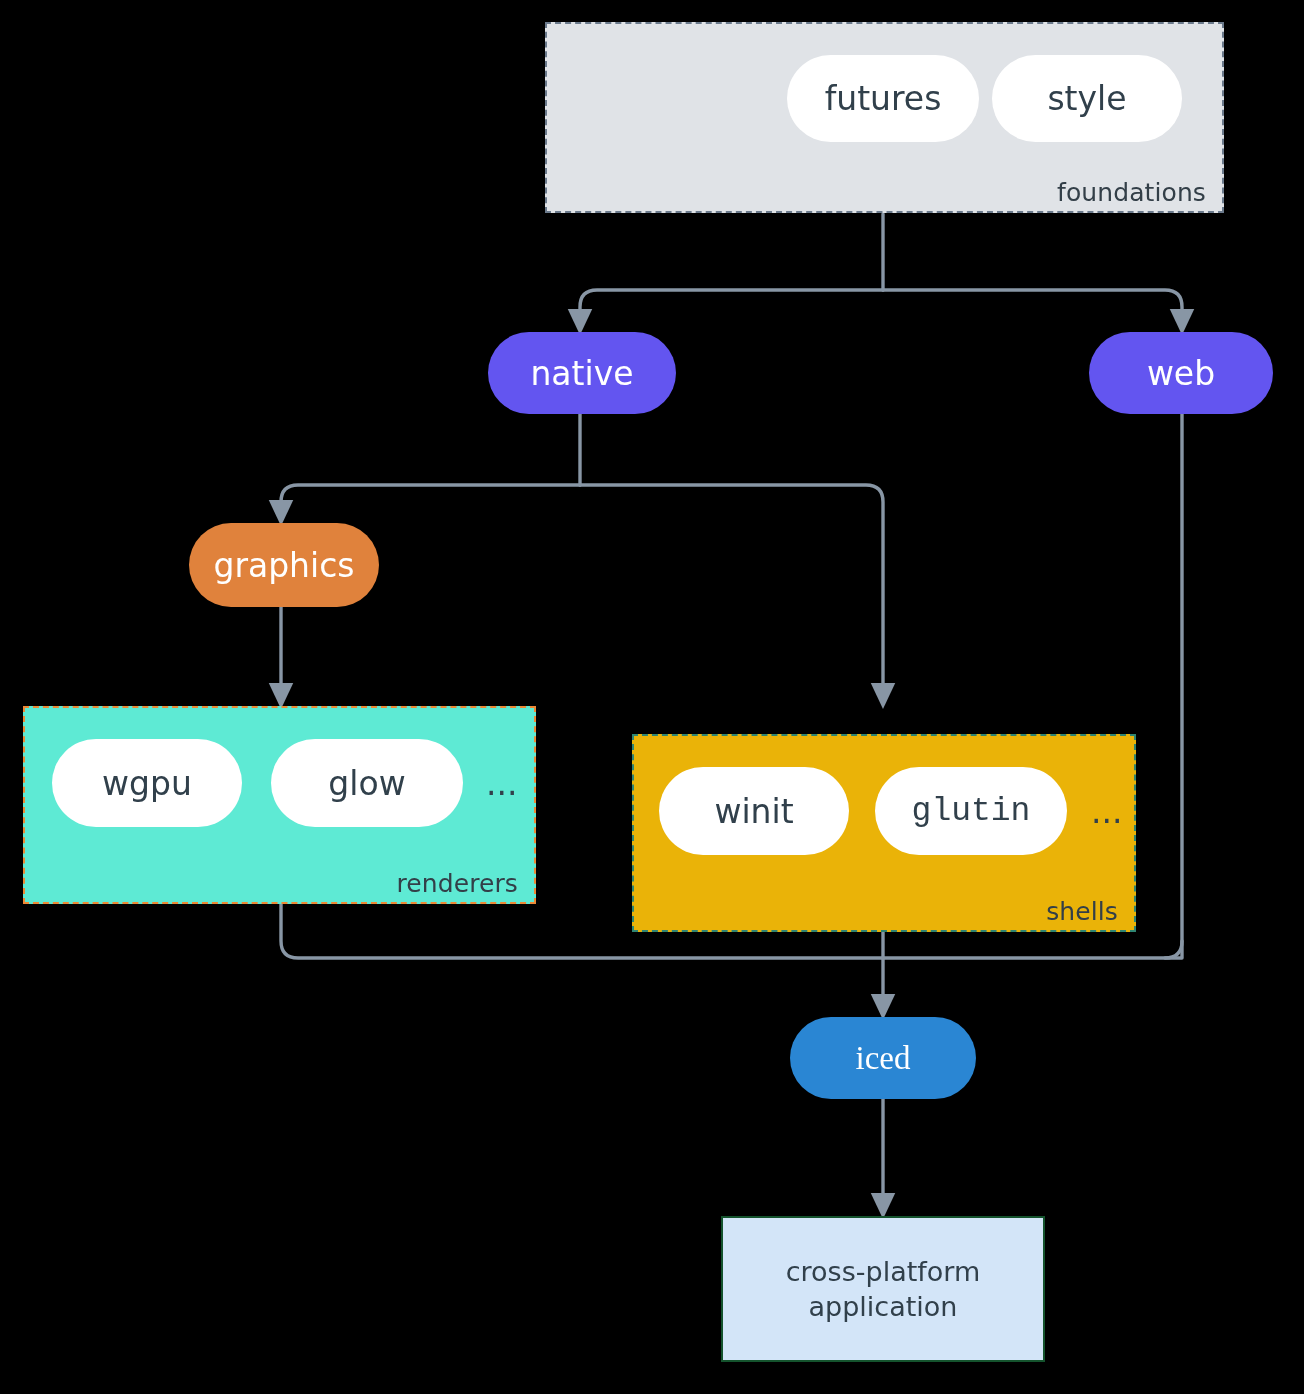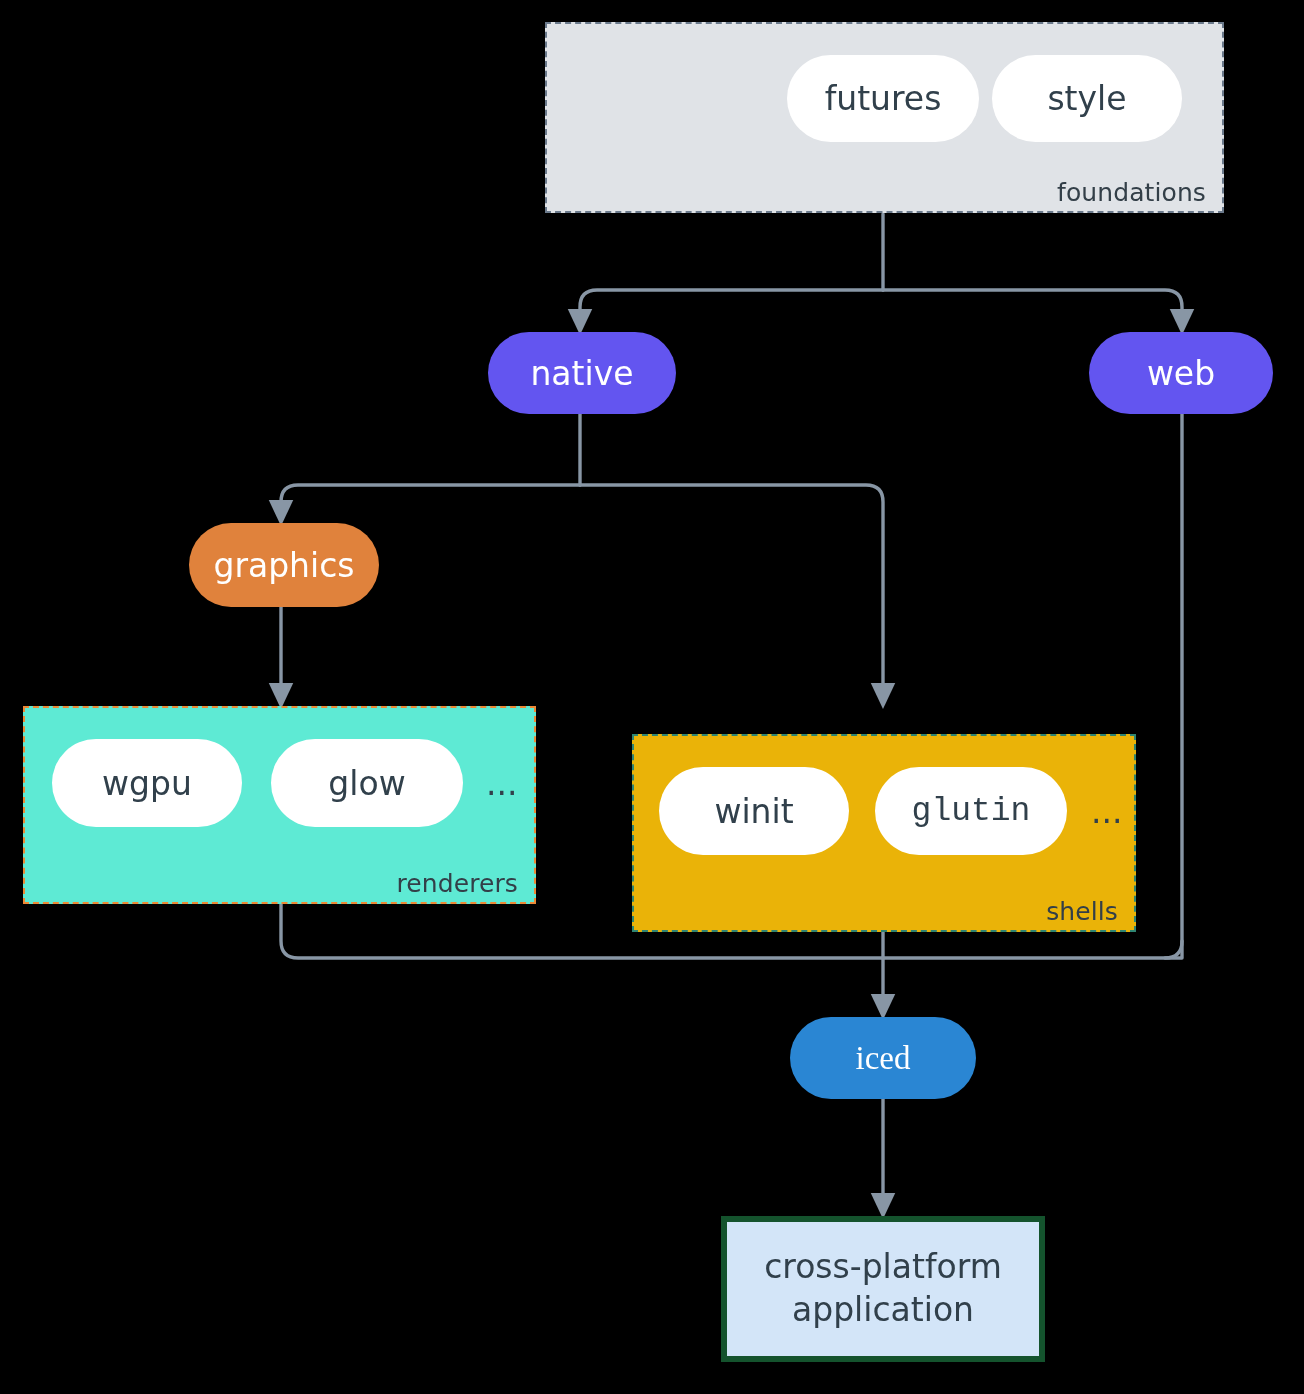--- a/index.html
+++ b/index.html
@@ -103,27 +103,27 @@
 
   
   #node-application {
     position: absolute;
     left: 721px;
     top: 1216px;
     width: 324px;
     height: 146px;
     box-sizing: border-box;
     background: #d3e5f8;
-    border: 6px solid #14532d;
+    border: 2px solid #14532d;
     display: flex;
     flex-direction: column;
     align-items: center;
     justify-content: center;
     color: #31404b;
-    font-size: 33px;
+    font-size: 27px;
     line-height: 1.30;
     text-align: center;
   }
 </style>
 </head>
 <body>
 
 <div id="canvas">
 
   <svg class="edges" viewBox="0 0 1304 1394">

